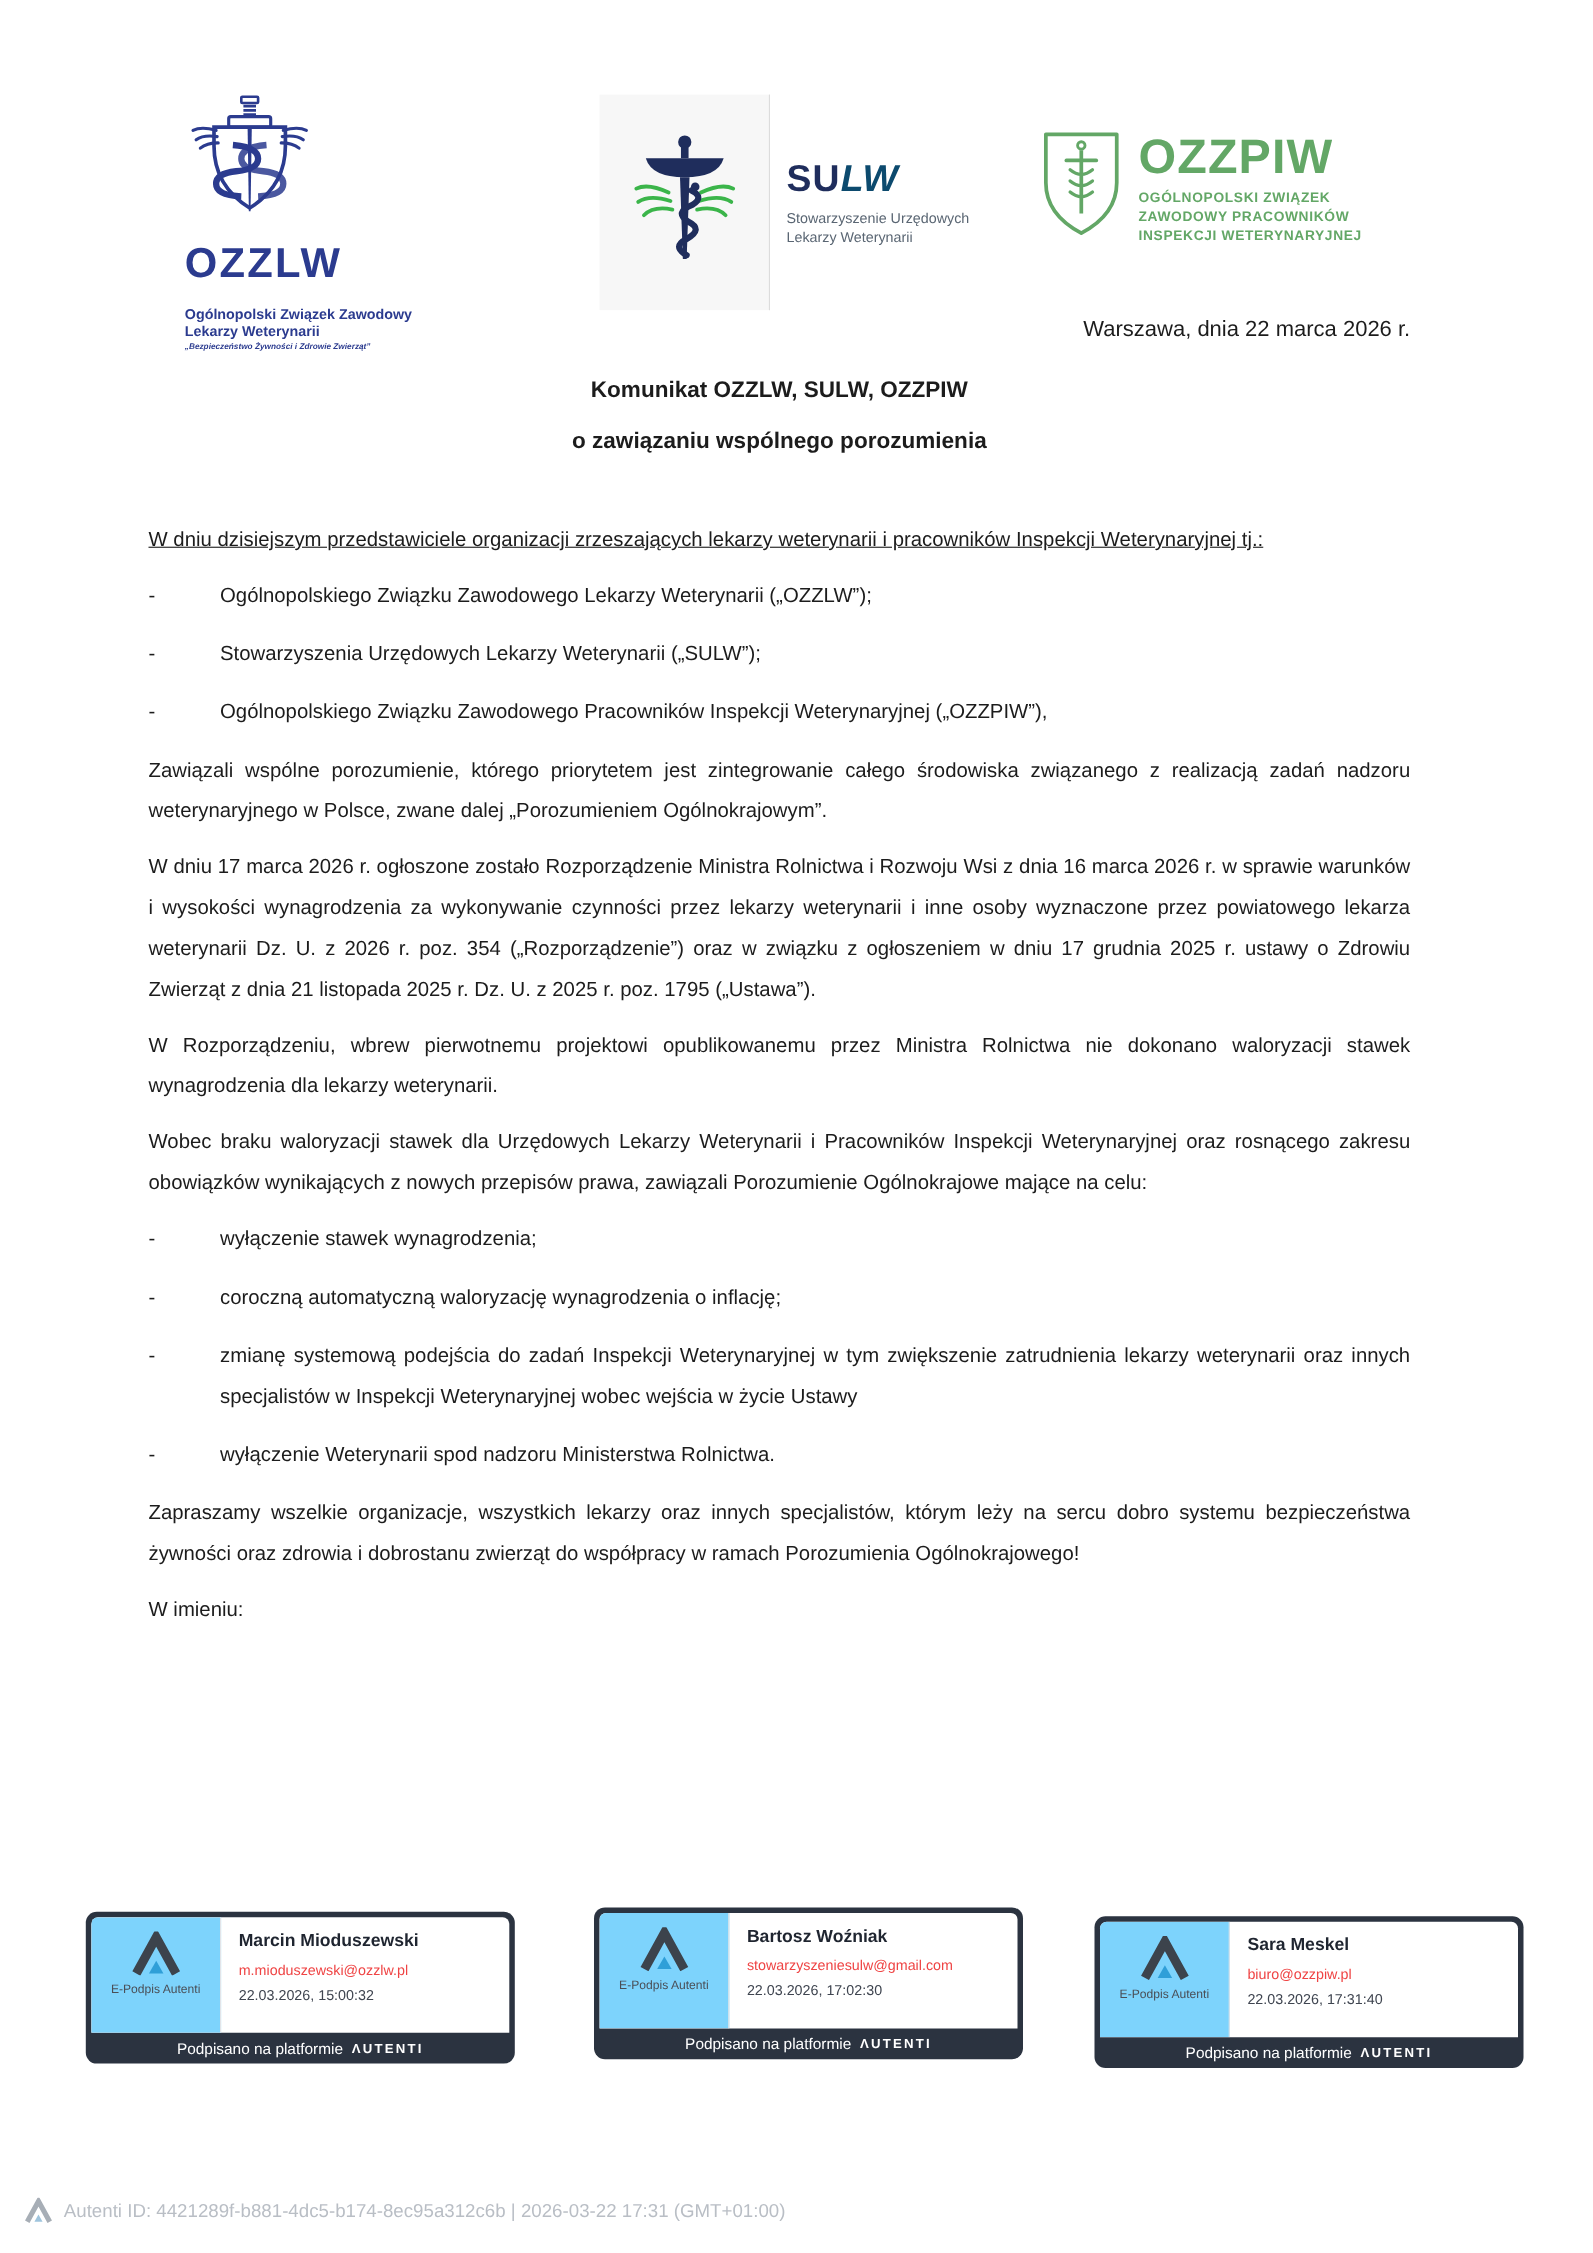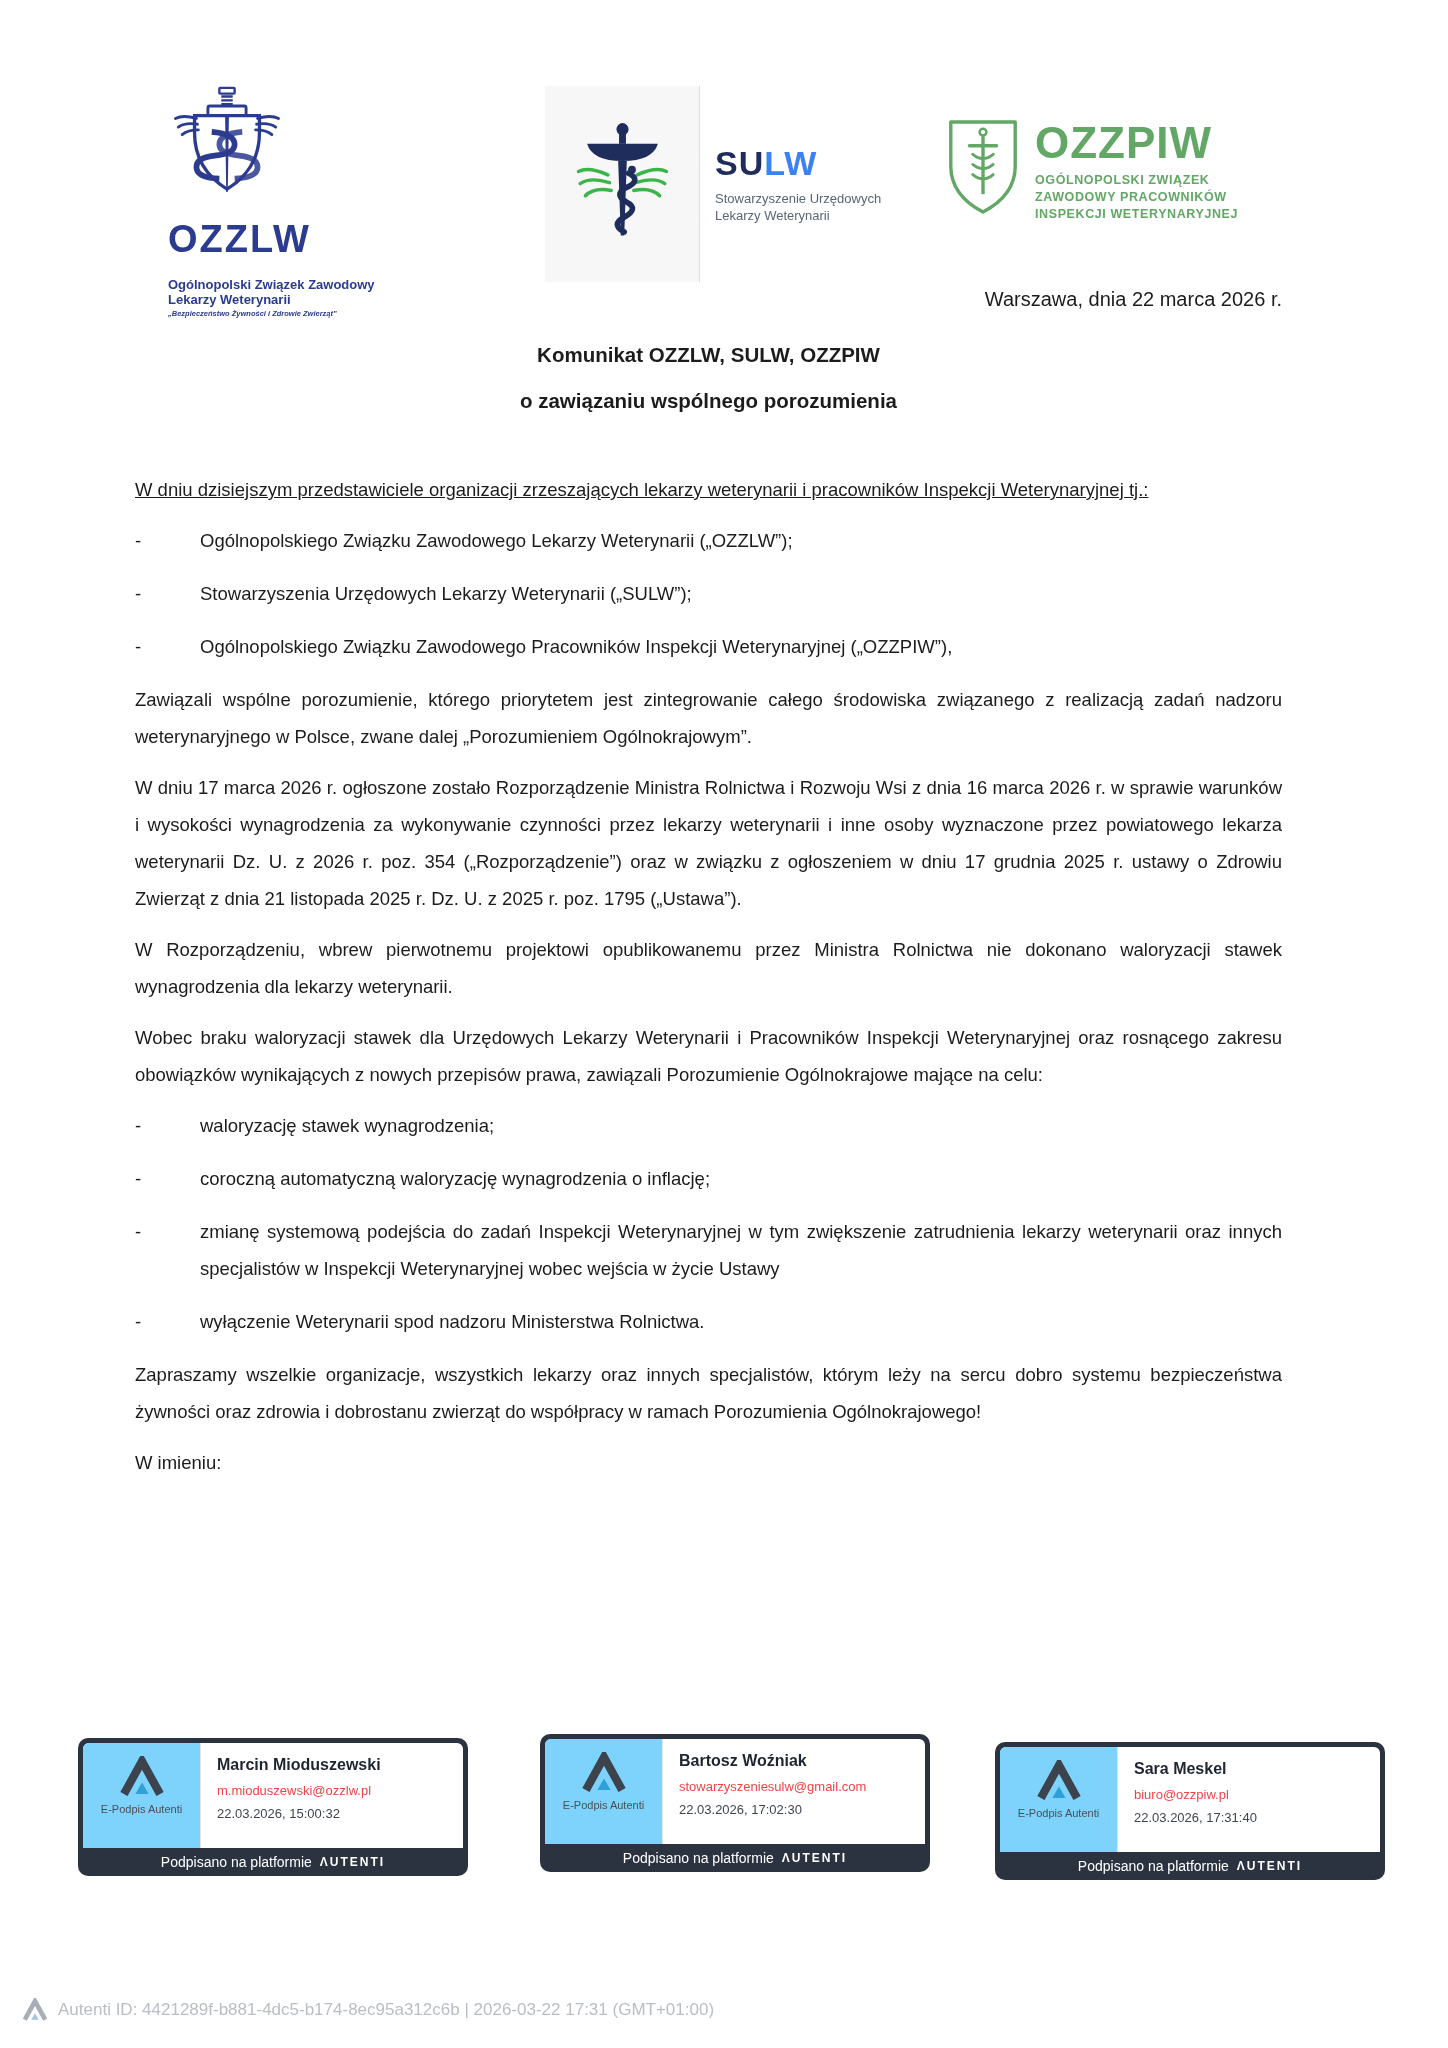--- a/index.html
+++ b/index.html
@@ -18,21 +18,21 @@
   .ozzlw-block { left:168px; top:86px; width:240px; text-align:left; }
   .ozzlw-acronym { font-size:38px; font-weight:800; letter-spacing:2px; color:#2b3b8f; margin-top:2px; }
   .ozzlw-line1 { font-size:13px; font-weight:700; color:#2b3b8f; margin-top:16px; }
   .ozzlw-line2 { font-size:7.5px; font-weight:600; font-style:italic; color:#2b3b8f; margin-top:2px; }
 
   .sulw-block { left:545px; top:86px; height:196px; display:flex; }
   .sulw-gray { width:155px; background:#f7f7f7; border-right:1px solid #dcdcdc; display:flex; align-items:center; justify-content:center; }
   .sulw-text { padding-left:15px; display:flex; flex-direction:column; justify-content:center; }
   .sulw-acronym { font-size:34px; font-weight:800; letter-spacing:1px; }
   .sulw-acronym .su { color:#1f2d5c; }
-  .sulw-acronym .lw { color:#3b82f6; }
+  .sulw-acronym .lw { color:#0c4a6e;font-style:italic; }
   .sulw-desc { margin-top:7px; font-size:13px; line-height:17px; color:#5a6673; }
 
   .ozzpiw-block { left:944px; top:114px; display:flex; gap:13px; align-items:flex-start; }
   .ozzpiw-text { padding-top:6px; }
   .ozzpiw-acronym { font-size:44px; font-weight:800; letter-spacing:1px; color:#63a766; line-height:46px; }
   .ozzpiw-lines { margin-top:6px; font-size:12.5px; font-weight:700; letter-spacing:0.6px; line-height:17px; color:#63a766; }
 
   
   .content { position:absolute; left:135px; right:166px; top:0; }
   .dateline { margin-top:288px; text-align:right; font-size:20px; }
@@ -162,21 +162,21 @@
       <span class="li-text">Ogólnopolskiego Związku Zawodowego Pracowników Inspekcji Weterynaryjnej („OZZPIW”),</span>
     </div>
 
     <p class="para">Zawiązali wspólne porozumienie, którego priorytetem jest zintegrowanie całego środowiska związanego z realizacją zadań nadzoru weterynaryjnego w Polsce, zwane dalej „Porozumieniem Ogólnokrajowym”.</p>
     <p class="para">W dniu 17 marca 2026 r. ogłoszone zostało Rozporządzenie Ministra Rolnictwa i Rozwoju Wsi z dnia 16 marca 2026 r. w sprawie warunków i wysokości wynagrodzenia za wykonywanie czynności przez lekarzy weterynarii i inne osoby wyznaczone przez powiatowego lekarza weterynarii Dz. U. z 2026 r. poz. 354 („Rozporządzenie”) oraz w związku z ogłoszeniem w dniu 17 grudnia 2025 r. ustawy o Zdrowiu Zwierząt z dnia 21 listopada 2025 r. Dz. U. z 2025 r. poz. 1795 („Ustawa”).</p>
     <p class="para">W Rozporządzeniu, wbrew pierwotnemu projektowi opublikowanemu przez Ministra Rolnictwa nie dokonano waloryzacji stawek wynagrodzenia dla lekarzy weterynarii.</p>
     <p class="para">Wobec braku waloryzacji stawek dla Urzędowych Lekarzy Weterynarii i Pracowników Inspekcji Weterynaryjnej oraz rosnącego zakresu obowiązków wynikających z nowych przepisów prawa, zawiązali Porozumienie Ogólnokrajowe mające na celu:</p>
 
     <div class="list-item">
       <span class="dash">-</span>
-      <span class="li-text">waloryzację stawek wynagrodzenia;</span>
+      <span class="li-text">wyłączenie stawek wynagrodzenia;</span>
     </div>
     <div class="list-item">
       <span class="dash">-</span>
       <span class="li-text">coroczną automatyczną waloryzację wynagrodzenia o inflację;</span>
     </div>
     <div class="list-item">
       <span class="dash">-</span>
       <span class="li-text">zmianę systemową podejścia do zadań Inspekcji Weterynaryjnej w tym zwiększenie zatrudnienia lekarzy weterynarii oraz innych specjalistów w Inspekcji Weterynaryjnej wobec wejścia w życie Ustawy</span>
     </div>
     <div class="list-item">

